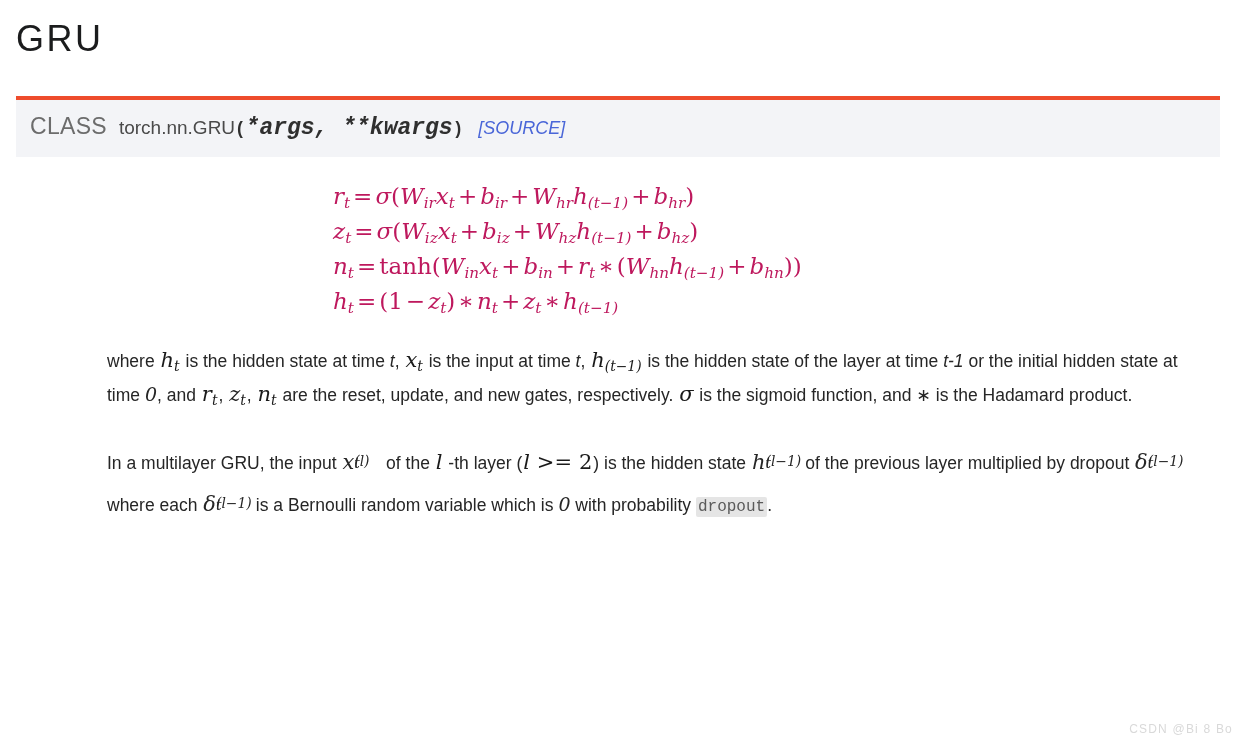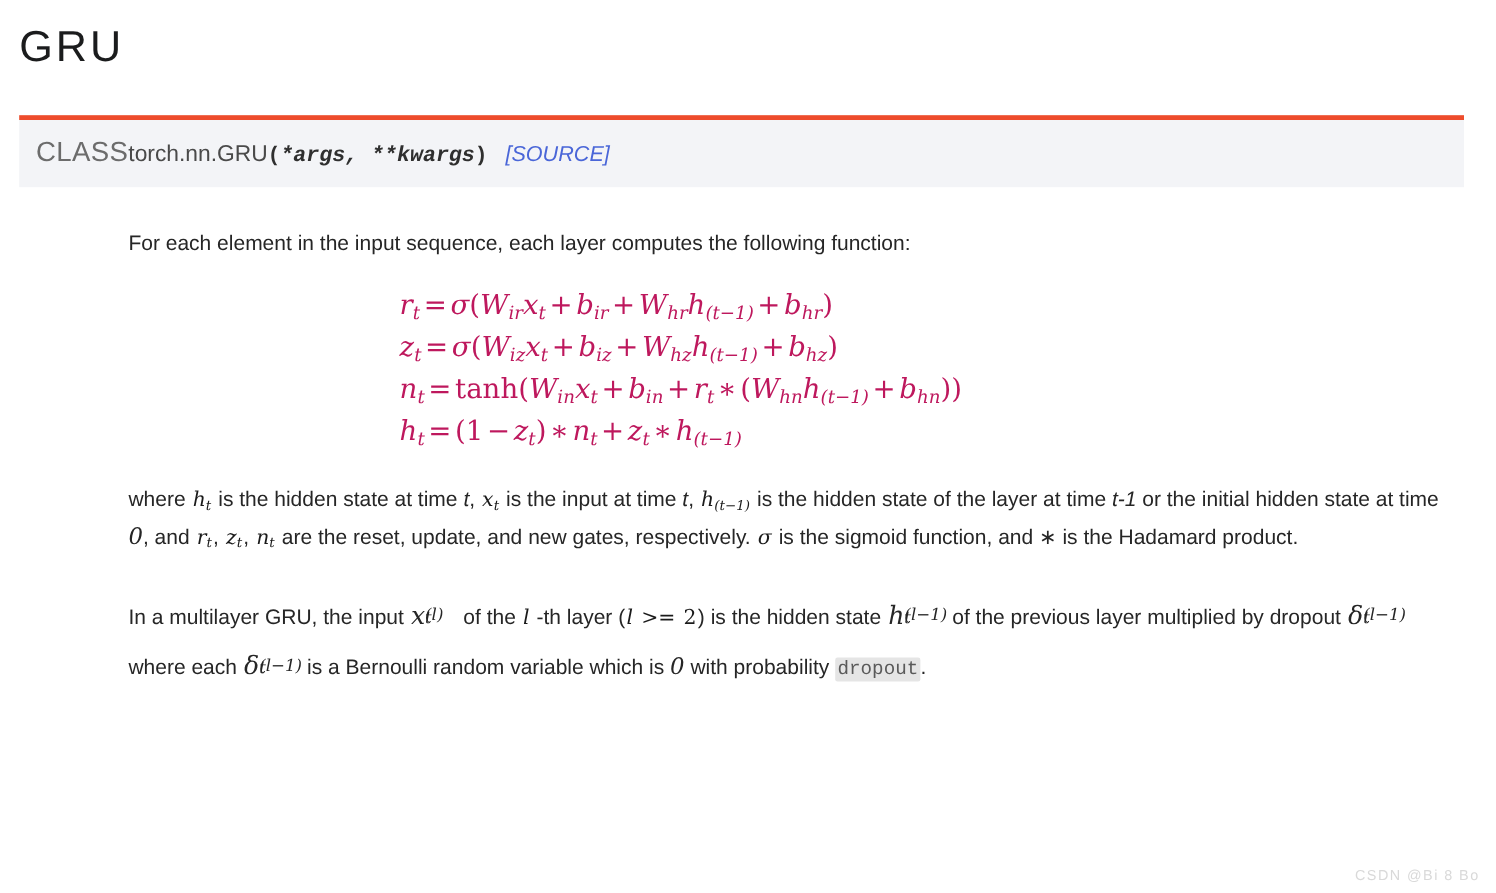--- a/index.html
+++ b/index.html
@@ -41,27 +41,28 @@
     white-space: nowrap;
     color: #404040;
   }
   .sig-class {
     color: #6c6c6c;
     font-size: 23px;
     letter-spacing: 0.3px;
   }
   .sig-path {
     color: #4a4a4a;
+    margin-left: 12px;
     font-size: 19px;
   }
   .sig-args {
     font-family: "Liberation Mono", monospace;
     font-style: italic;
     font-weight: bold;
-    font-size: 18px;
+    font-size: 23px;
     color: #2f2f2f;
   }
   .sig-paren {
     font-family: "Liberation Mono", monospace;
     font-weight: bold;
     font-size: 17.5px;
     color: #2f2f2f;
   }
   .sig-source {
     color: #4a66d8;
@@ -106,21 +107,21 @@
 
   sub, sup {
     font-size: 0.66em;
     line-height: 0;
   }
   sub { vertical-align: -0.27em; }
 
   .inline-math {
     font-family: "DejaVu Serif", "Liberation Serif", serif;
     font-style: italic;
-    font-size: 17px;
+    font-size: 21px;
     color: #1a1a1a;
     padding: 0 1px;
   }
   .inline-math-sm {
     font-family: "DejaVu Serif", "Liberation Serif", serif;
     font-style: italic;
     font-size: 19px;
   }
   .txt-it {
     font-style: italic;
@@ -186,21 +187,20 @@
 
 <div class="sig-wrap">
   <div class="sig-line">
     <span class="sig-class">CLASS</span><span class="sig-path">torch.nn.GRU</span><span class="sig-paren">(</span><span class="sig-args">*args, **kwargs</span><span class="sig-paren">)</span><a class="sig-source" href="#">[SOURCE]</a>
   </div>
 </div>
 
 <div class="content">
 
 
-  <p class="para p-foreach">For each element in the input sequence, each layer computes the following function:</p>
 
   <div class="eq-block">
 
     <div class="eq-row">
       <span class="mvar">r<sub>t</sub></span><span class="op">=</span><span class="mvar">σ</span><span class="paren">(</span><span class="mvar">W<sub>ir</sub></span><span class="mvar">x<sub>t</sub></span><span class="op">+</span><span class="mvar">b<sub>ir</sub></span><span class="op">+</span><span class="mvar">W<sub>hr</sub></span><span class="mvar">h<sub>(t−1)</sub></span><span class="op">+</span><span class="mvar">b<sub>hr</sub></span><span class="paren">)</span>
     </div>
 
     <div class="eq-row">
       <span class="mvar">z<sub>t</sub></span><span class="op">=</span><span class="mvar">σ</span><span class="paren">(</span><span class="mvar">W<sub>iz</sub></span><span class="mvar">x<sub>t</sub></span><span class="op">+</span><span class="mvar">b<sub>iz</sub></span><span class="op">+</span><span class="mvar">W<sub>hz</sub></span><span class="mvar">h<sub>(t−1)</sub></span><span class="op">+</span><span class="mvar">b<sub>hz</sub></span><span class="paren">)</span>
     </div>

